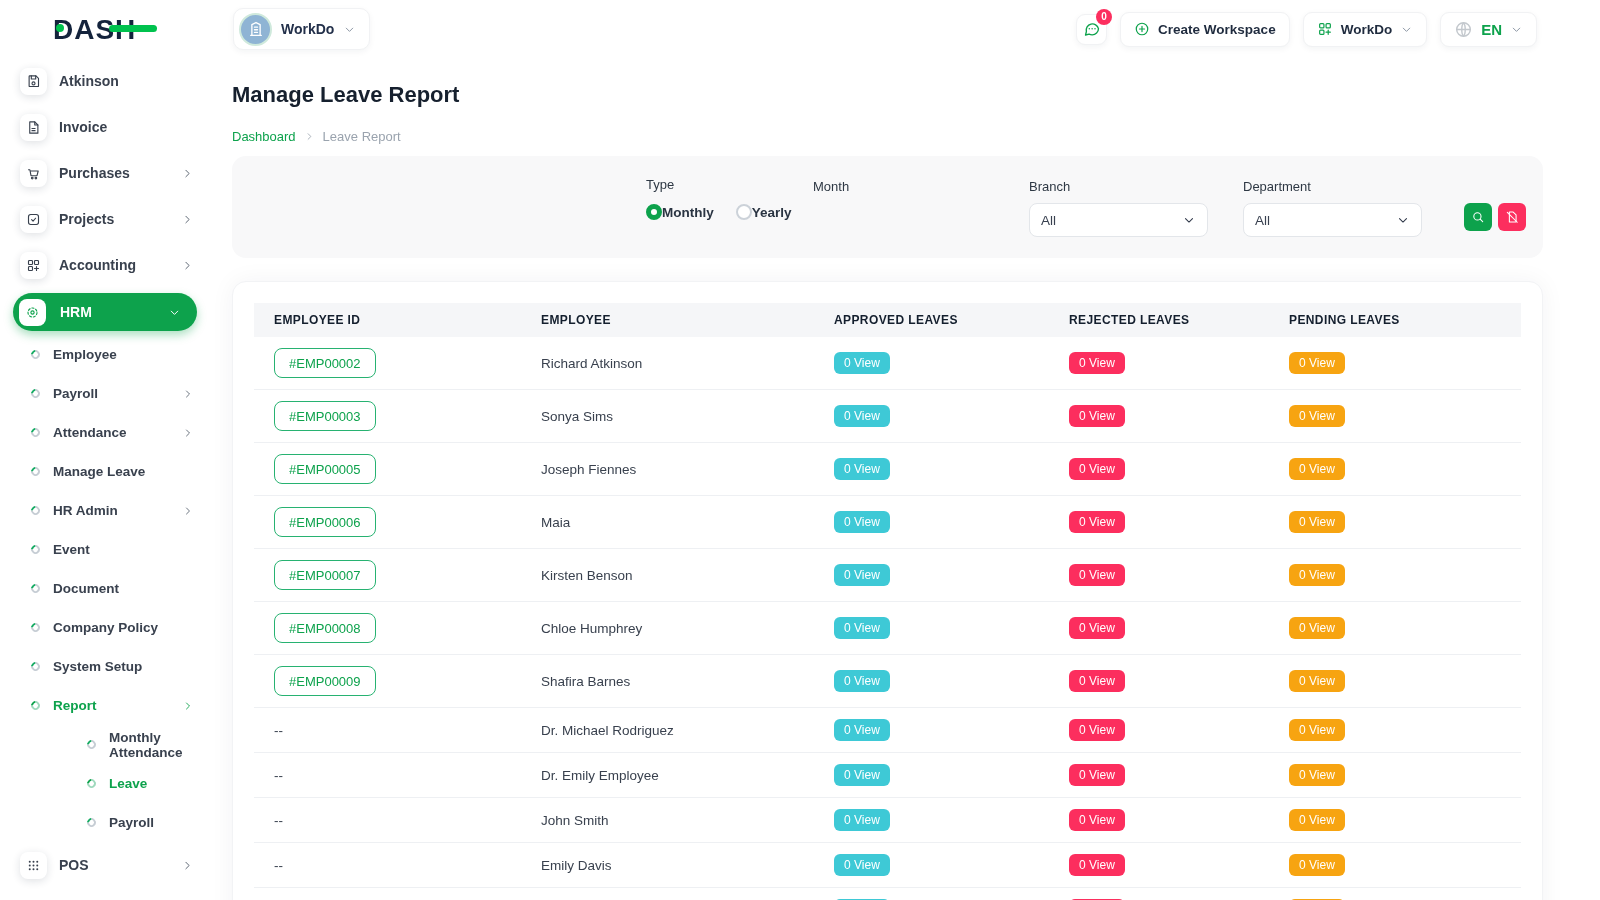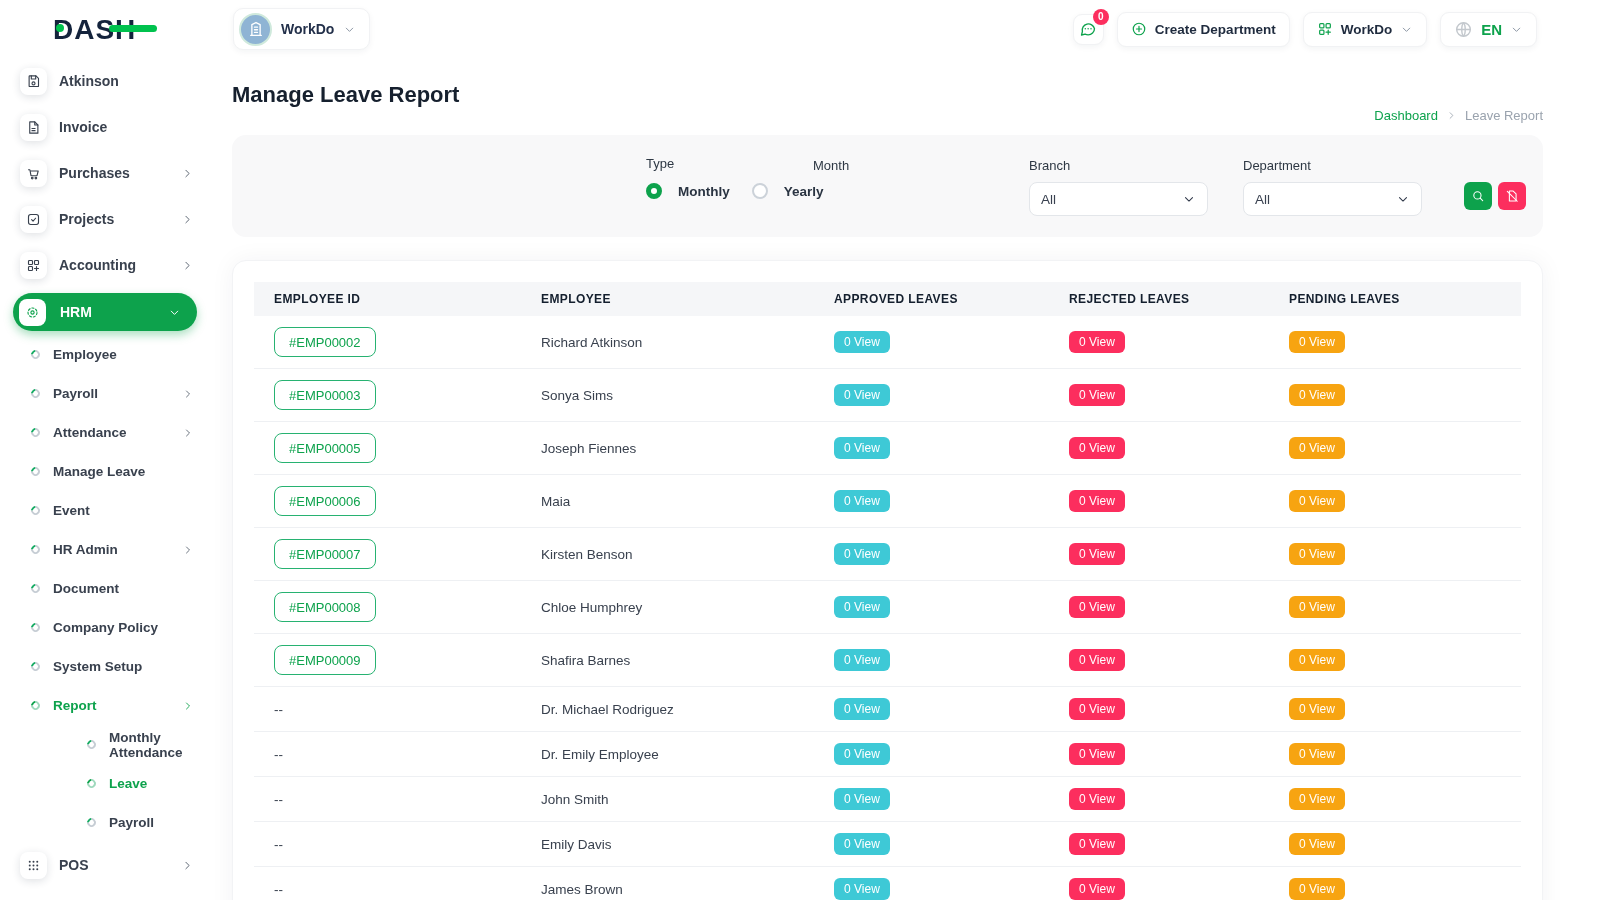--- a/index.html
+++ b/index.html
@@ -60,31 +60,31 @@
   .subdot { width:9px; height:9px; border-radius:50%; border:2px solid #c6cdd4;
             border-top-color:#14ab62; transform:rotate(-45deg); margin-right:13px; flex:none; }
   .sub-item.active .subdot { border-color:#9fd9bd; border-top-color:#0da24c; }
   .sub-item .chev { margin-left:auto; width:12px; height:12px; color:#5b6572; }
   .sub-item.active .chev { color:#0da24c; }
 
   
   .main { position:absolute; left:210px; top:58px; right:0; bottom:0; background:#fff;
           padding:0 57px 0 22px; overflow:hidden; }
   .page-title { margin:24px 0 0; font-size:22px; font-weight:700; color:#16202e; }
-  .breadcrumb { margin-top:0; display:flex; align-items:center; gap:8px; font-size:13px;justify-content:flex-end; }
+  .breadcrumb { margin-top:21px; display:flex; align-items:center; gap:8px; font-size:13px; }
   .bc-home { color:#0da24c; cursor:pointer; }
   .bc-sep { width:11px; height:11px; color:#9aa3ae; }
   .bc-current { color:#9aa3ae; }
 
   
   .filter-card { position:relative; margin-top:12px; height:102px; background:#f8f8f9; border-radius:14px; }
   .f-label { font-size:13px; font-weight:500; color:#2e3844; margin-bottom:9px; }
   .fg-type { position:absolute; left:414px; top:21px; }
   .radio-row { display:flex; align-items:center; gap:22px; margin-top:12px; }
-  .radio-opt { display:flex; align-items:center; gap:16px; cursor:pointer; }
+  .radio-opt { display:flex; align-items:center; gap:0; cursor:pointer; }
   .radio { width:16px; height:16px; border-radius:50%; background:#fff; flex:none; }
   .radio.on { border:5px solid #0da24c; }
   .radio.off { border:2px solid #ccd2d9; }
   .radio-label { font-size:13.5px; font-weight:700; color:#2a3442; }
   .fg-month { position:absolute; left:581px; top:23px; }
   .fg-branch { position:absolute; left:797px; top:23px; }
   .fg-dept { position:absolute; left:1011px; top:23px; }
   .f-input { width:196px; height:34px; background:#fff; border:1px solid #e3e6ea; border-radius:8px;
              display:flex; align-items:center; padding:0 11px; font-size:13.5px; color:#394150; cursor:pointer; }
   .f-input .grow { flex:1; }
@@ -164,21 +164,21 @@
           </span>
         <span class="chat-badge">0</span>
       </div>
       <div class="chip">
         <span class="ic ic-green">
             <svg viewBox="0 0 24 24" fill="none" stroke="currentColor" stroke-width="1.8" stroke-linecap="round" stroke-linejoin="round">
               <circle cx="12" cy="12" r="8.6"></circle>
               <path d="M12 8.2v7.6M8.2 12h7.6"></path>
             </svg>
           </span>
-        <span class="chip-label">Create Department</span>
+        <span class="chip-label">Create Workspace</span>
       </div>
       <div class="chip">
         <span class="ic ic-green">
             <svg viewBox="0 0 24 24" fill="none" stroke="currentColor" stroke-width="1.8" stroke-linecap="round" stroke-linejoin="round">
               <rect x="4" y="4" width="6.4" height="6.4" rx="1.4"></rect>
               <rect x="13.6" y="4" width="6.4" height="6.4" rx="1.4"></rect>
               <rect x="4" y="13.6" width="6.4" height="6.4" rx="1.4"></rect>
               <path d="M16.8 13.6v6.4M13.6 16.8h6.4"></path>
             </svg>
           </span>
@@ -327,31 +327,31 @@
           </svg>
         </span>
       </div>
       <div class="sub-item">
         <span class="subdot"></span>
         <span>Manage Leave</span>
 
       </div>
       <div class="sub-item">
         <span class="subdot"></span>
+        <span>HR Admin</span>
+        <span class="ic chev">
+          <svg viewBox="0 0 24 24" fill="none" stroke="currentColor" stroke-width="1.8" stroke-linecap="round" stroke-linejoin="round">
+            <path d="M9 6l6 6-6 6"></path>
+          </svg>
+        </span>
+      </div>
+      <div class="sub-item">
+        <span class="subdot"></span>
         <span>Event</span>
 
-      </div>
-      <div class="sub-item">
-        <span class="subdot"></span>
-        <span>HR Admin</span>
-        <span class="ic chev">
-          <svg viewBox="0 0 24 24" fill="none" stroke="currentColor" stroke-width="1.8" stroke-linecap="round" stroke-linejoin="round">
-            <path d="M9 6l6 6-6 6"></path>
-          </svg>
-        </span>
       </div>
       <div class="sub-item">
         <span class="subdot"></span>
         <span>Document</span>
 
       </div>
       <div class="sub-item">
         <span class="subdot"></span>
         <span>Company Policy</span>
 

